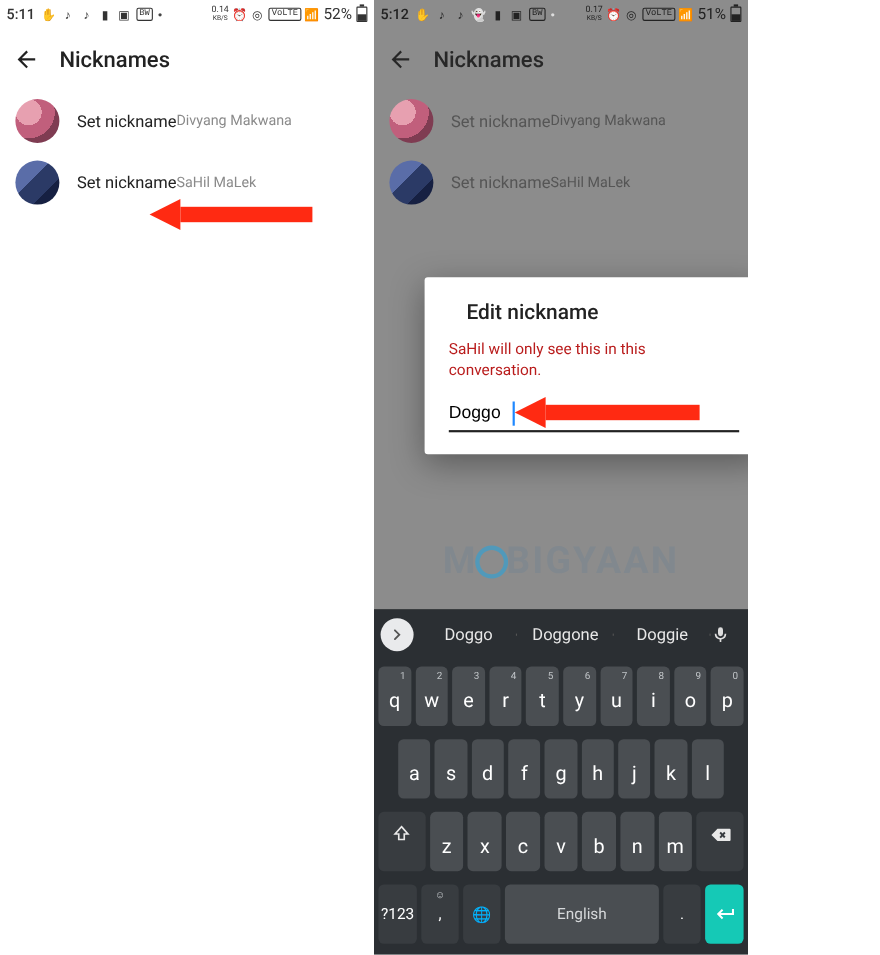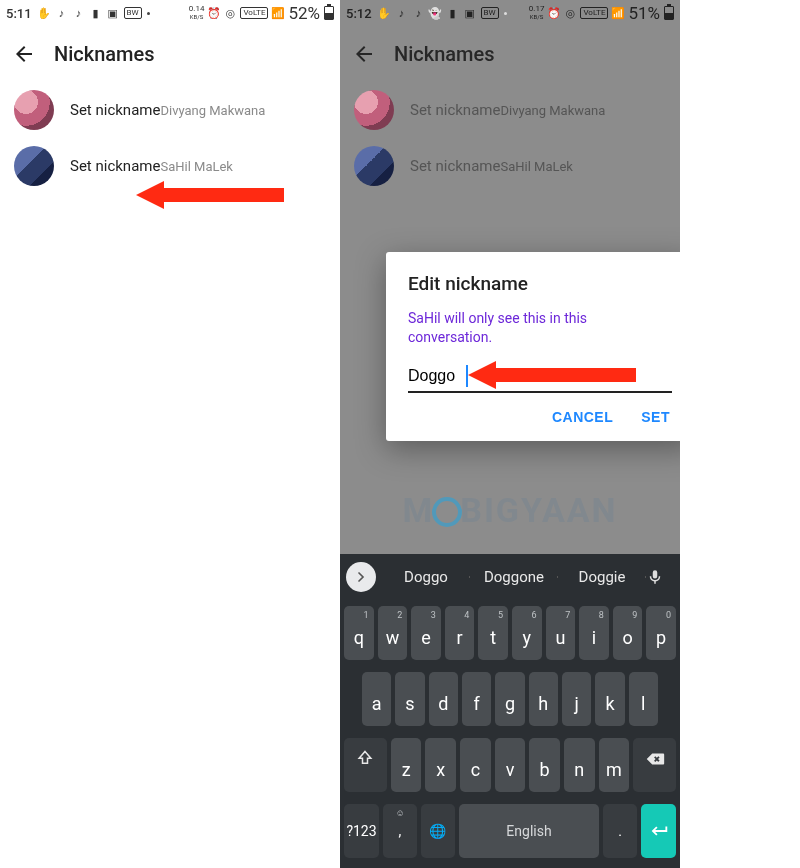--- a/index.html
+++ b/index.html
@@ -12,24 +12,24 @@
 
   
   .statusbar { height: 26px; display:flex; align-items:center; color:#333; font-size:11px; padding:0 6px; position:relative; z-index:2;}
   .phone-right .statusbar { color:#eee; }
   .sb-left { display:flex; align-items:center; gap:5px; }
   .sb-right { display:flex; align-items:center; gap:4px; margin-left:auto; }
   .sb-time { font-size:13px; font-weight:500; margin-right:2px; }
   .sb-icon { width:12px; height:12px; display:inline-flex; align-items:center; justify-content:center; }
   .sb-dot { width:3px; height:3px; border-radius:50%; background:#444; }
   .phone-right .sb-dot { background:#ddd; }
-  .sb-box { border:1px solid currentColor; border-radius:2px; padding:0 2px; font-size:8px; line-height:10px; }
+  .sb-box { border:1px solid currentColor; border-radius:2px; padding:0 2px; font-size:8px; line-height:10px;font-family:Liberation Mono, monospace; }
   .sb-rate { font-size:8px; line-height:8px; text-align:center; }
   .sb-rate sup { font-size:6px; display:block; }
-  .sb-pct { font-size:17px; }
+  .sb-pct { font-size:14px; }
   .sb-batt { width:10px; height:14px; border:1px solid currentColor; border-radius:1px; position:relative; }
   .sb-batt:before { content:""; position:absolute; top:-3px; left:2px; width:4px; height:2px; background:currentColor; }
   .sb-batt .fill { position:absolute; bottom:0; left:0; right:0; height:52%; background:currentColor; }
 
   
   .header { height:56px; display:flex; align-items:center; padding:0 12px; position:relative; z-index:2;}
   .phone-right .header { opacity:.95; }
   .back-icon { width:24px; height:24px; }
   .header-title { font-size:20px; font-weight:500; margin-left:18px; color:#222; }
   .phone-right .header-title { color:#222; }
@@ -46,22 +46,22 @@
   .phone-right .row-title, .phone-right .row-sub { color:#555; }
 
   
   .arrow { position:absolute; height:26px; display:flex; align-items:center; z-index:5; }
   .arrow .shaft { height:14px; background:#ff2a12; }
   .arrow .head { width:0; height:0; border-top:14px solid transparent; border-bottom:14px solid transparent; border-right:28px solid #ff2a12; }
   
 
   
   .dialog { position:absolute; left:46px; top:252px; width:308px; background:#fff; border-radius:3px; box-shadow:0 8px 30px rgba(0,0,0,0.35); padding:20px 22px 10px; z-index:4;}
-  .dialog-title { font-size:19px; font-weight:500; color:#222; margin-bottom:14px; }
-  .dialog-msg { font-size:14px; color:#6d28d9; line-height:1.35; margin-bottom:18px; }
+  .dialog-title { font-size:19px; font-weight:500; color:#222; margin-bottom:14px;margin-left:16px; }
+  .dialog-msg { font-size:14px; color:#b91c1c; line-height:1.35; margin-bottom:18px; }
   .dialog-input-wrap { position:relative; margin-bottom:10px;}
   .dialog-input { width:100%; border:none; border-bottom:2px solid #222; font-size:16px; padding:2px 0 6px; outline:none; background:transparent;}
   .caret { position:absolute; top:0; height:22px; width:2px; background:#1e88ff; left:58px;}
   .dialog-actions { display:flex; justify-content:flex-end; gap:28px; padding:6px 2px 6px;}
   .dialog-btn { color:#1e88ff; font-weight:700; letter-spacing:.5px; font-size:14px; background:none; border:none; cursor:pointer;}
 
   
   .watermark { position:absolute; top:490px; left:0; right:0; text-align:center; font-size:34px; font-weight:700; letter-spacing:2px; color:#7a8690; opacity:.6; z-index:3;}
   .watermark .o { display:inline-block; width:30px; height:30px; border:4px solid #2aa3d9; border-radius:50%; vertical-align:-5px; margin:0 -2px;}
 
@@ -206,24 +206,20 @@
       <span>M</span><span class="o"></span><span>BIGYAAN</span>
     </div>
 
     <div class="dialog">
       <div class="dialog-title">Edit nickname</div>
       <div class="dialog-msg">SaHil will only see this in this conversation.</div>
       <div class="dialog-input-wrap">
         <input class="dialog-input" value="Doggo" style="">
         <span class="caret"></span>
       </div>
-      <div class="dialog-actions">
-        <button class="dialog-btn">CANCEL</button>
-        <button class="dialog-btn">SET</button>
-      </div>
     </div>
 
     <div class="arrow" style="left:128px; top:362px;">
       <div class="head"></div>
         <div class="shaft" style="width:140px;"></div>
     </div>
 
     <div class="keyboard">
       <div class="sugg">
         <div class="expand">

